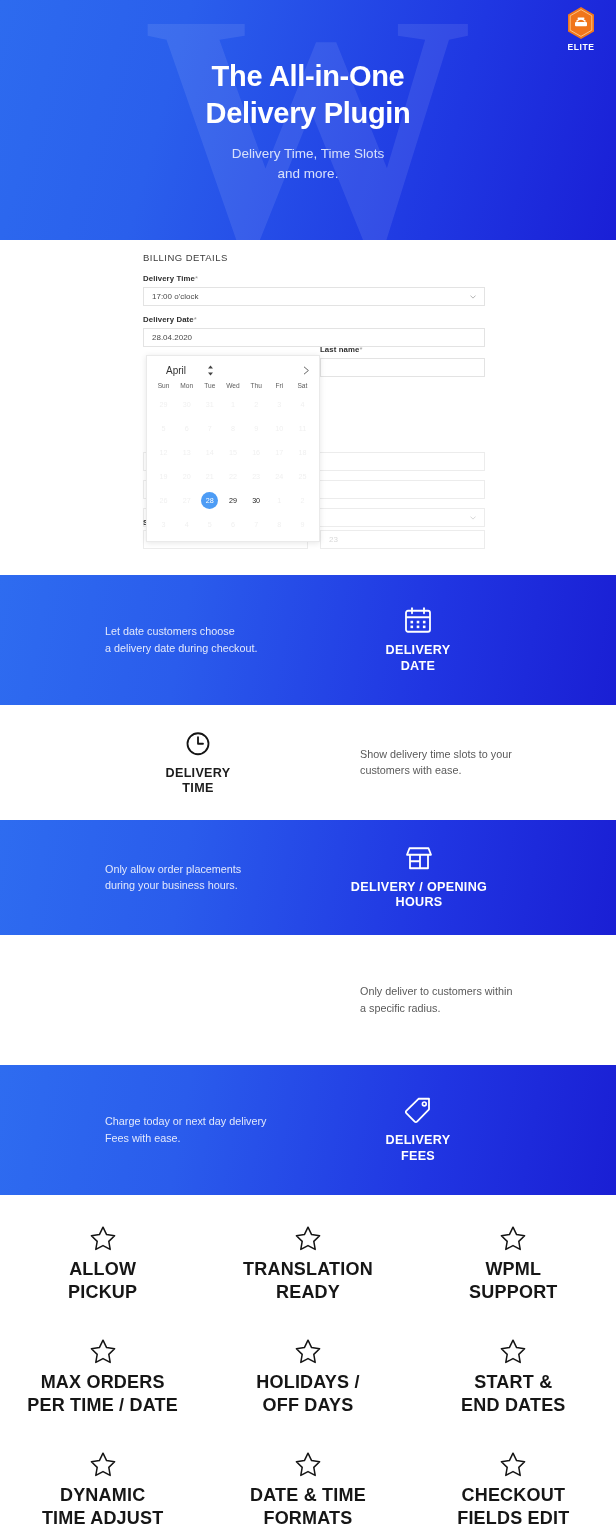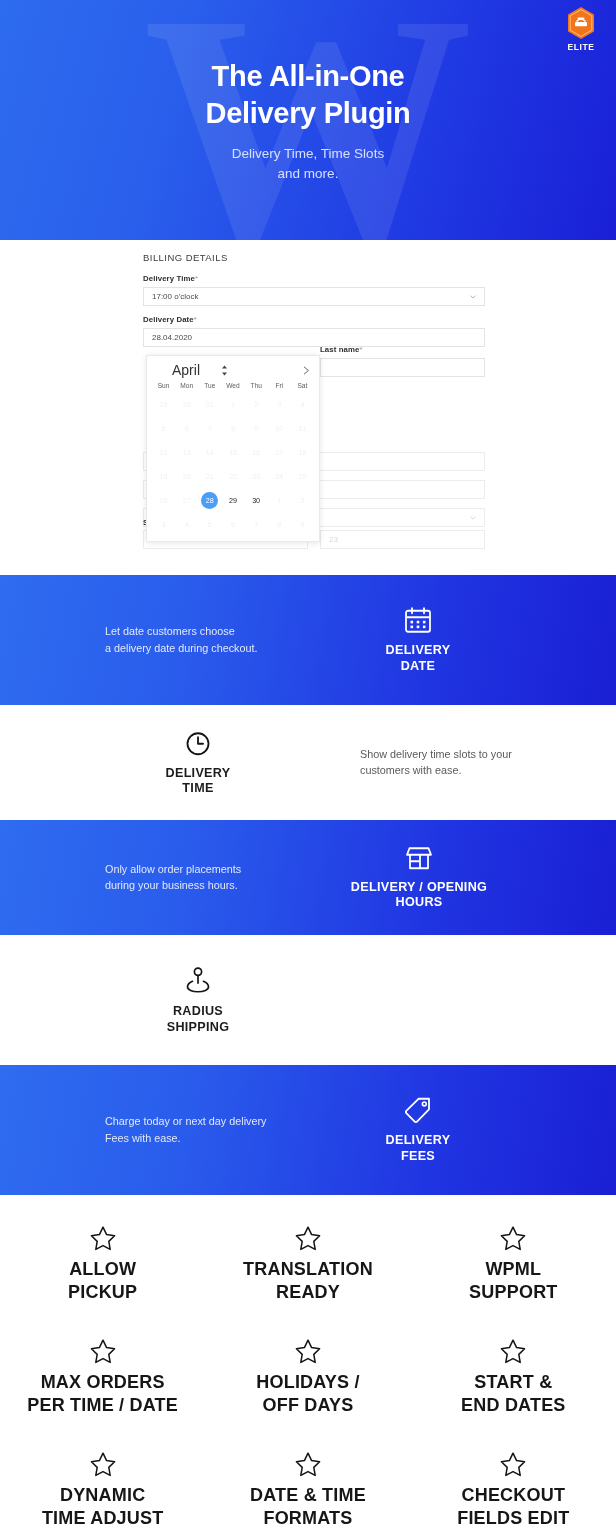--- a/index.html
+++ b/index.html
@@ -136,23 +136,23 @@
     z-index: 5;
   }
   .cal-head {
     display: flex;
     align-items: center;
     height: 16px;
     position: relative;
     padding: 0 4px;
   }
   .cal-month {
-    font-size: 14px;
+    font-size: 10px;
     color: #333;
-    margin-left: 16px;
+    margin-left: 10px;
   }
   .cal-spin { margin-left: 21px; width: 7px; height: 11px; }
   .cal-next { position: absolute; right: 4px; width: 7px; height: 9px; }
   .cal-dow {
     display: grid;
     grid-template-columns: repeat(7, 1fr);
     margin-top: 4px;
   }
   .cal-dow span {
     text-align: center;
@@ -460,30 +460,23 @@
         <line x1="17" y1="10" x2="17" y2="23.5" stroke="#fff" stroke-width="1.8"></line>
       </svg>
       <div class="feat-title">
         <div>DELIVERY / OPENING</div>
         <div>HOURS</div>
       </div>
     </div>
   </div>
 
   <div class="band band-white band-radius">
-    <div class="feat feat-l">
-      <svg class="ic" width="28" height="32" viewBox="0 0 28 32">
-        <circle cx="14" cy="7" r="3.6" fill="none" stroke="#141414" stroke-width="1.7"></circle>
-        <path d="M14 11 V19" fill="none" stroke="#141414" stroke-width="1.7"></path>
-        <path d="M8.5 16.5 C5 18 3.5 20.3 3.5 22.3 C3.5 25 8.2 27 14 27 C19.8 27 24.5 25 24.5 22.3 C24.5 20.3 23 18 19.5 16.5" fill="none" stroke="#141414" stroke-width="1.7" stroke-linecap="round"></path>
-      </svg>
-      <div class="feat-title">
-        <div>RADIUS</div>
-        <div>SHIPPING</div>
-      </div>
+    <div class="txt side-r">
+      <div>Only deliver to customers within</div>
+      <div>a specific radius.</div>
     </div>
   </div>
 
   <div class="band band-blue band-fees">
     <div class="txt side-l">
       <div>Charge today or next day delivery</div>
       <div>Fees with ease.</div>
     </div>
     <div class="feat feat-r">
       <svg class="ic" width="30" height="30" viewBox="0 0 30 30">

